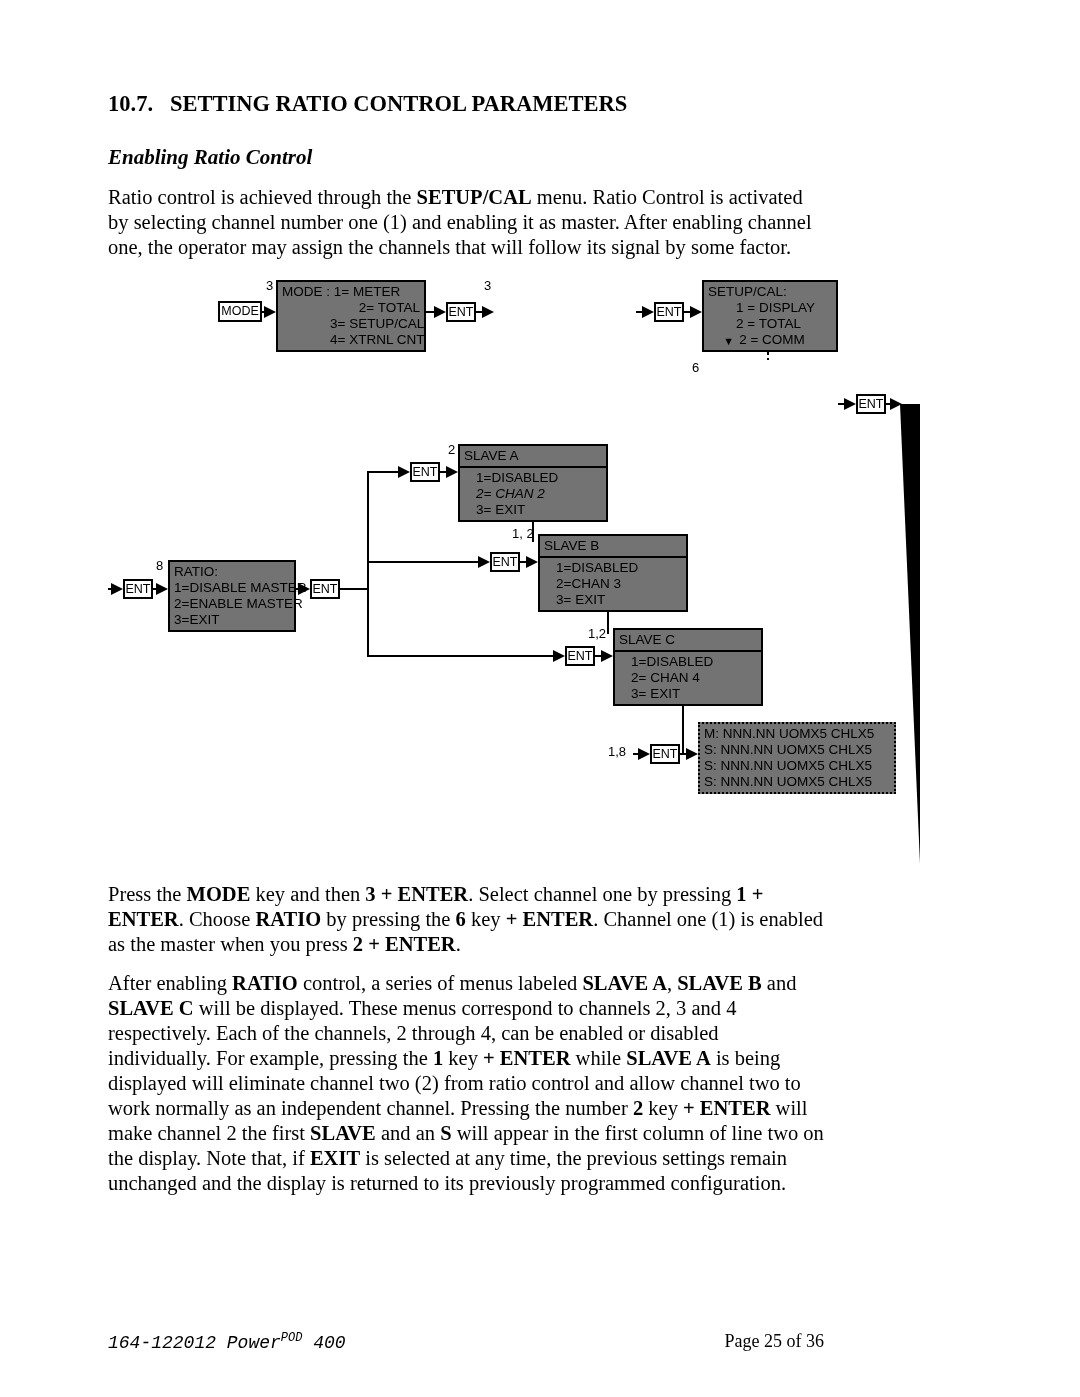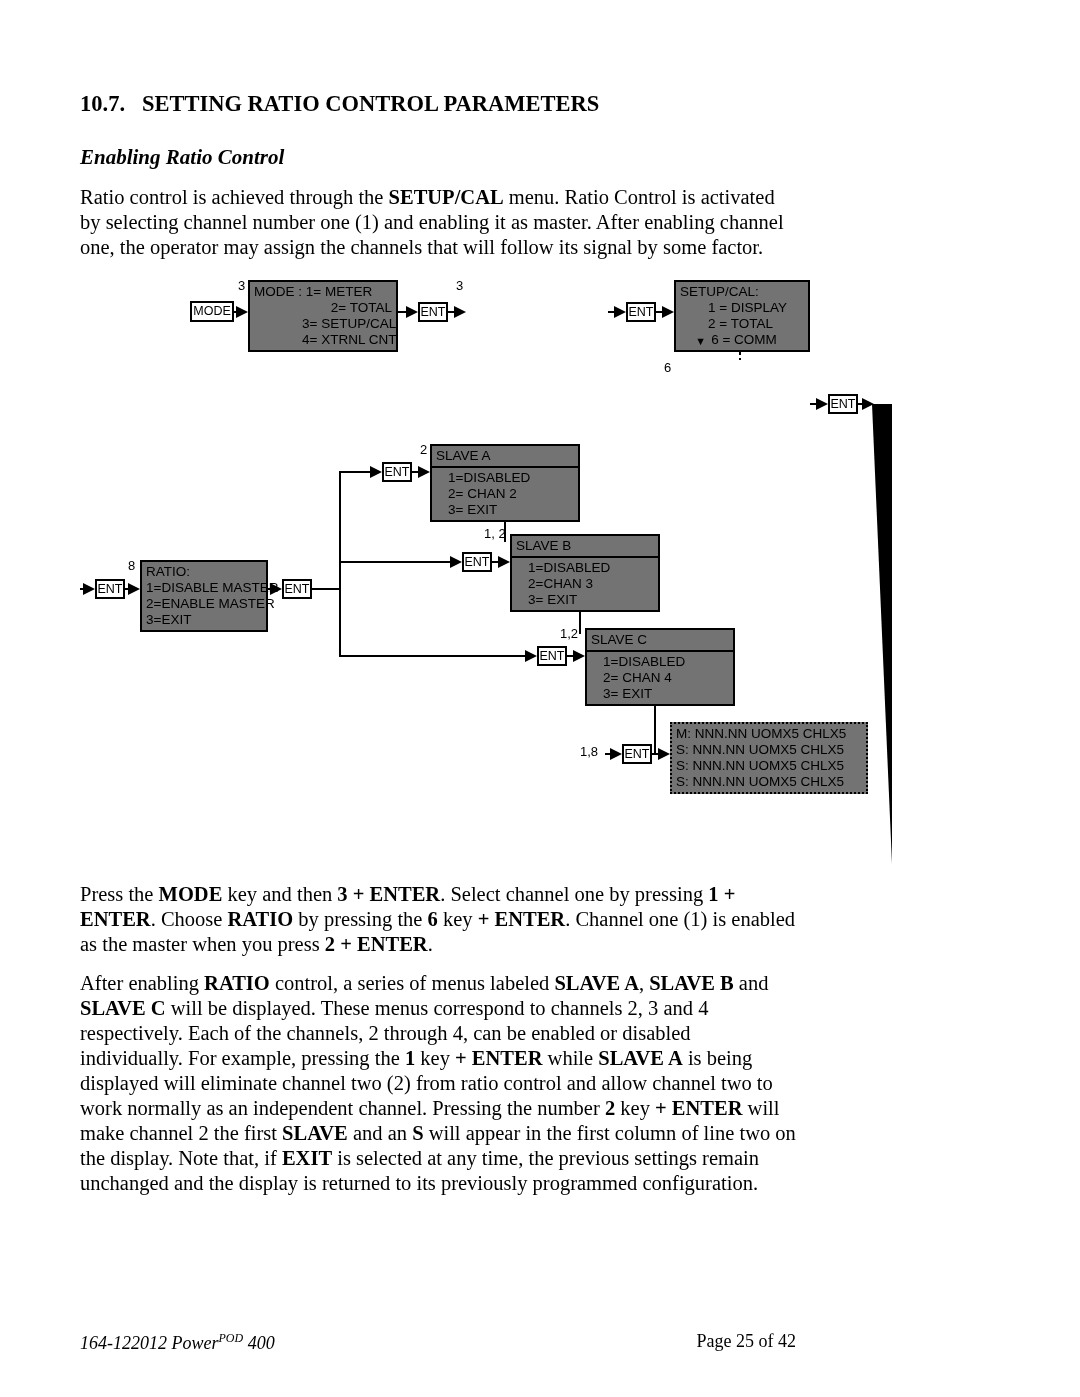--- a/index.html
+++ b/index.html
@@ -13,20 +13,21 @@
     color: #000;
     font-size: 20.5px;
     line-height: 1.22;
   }
   .page {
     position: relative;
     width: 876px;
     height: 1397px;
     padding: 90px 80px 60px 80px;
     box-sizing: border-box;
+    margin-left: 28px;
   }
   h2.section-title {
     font-size: 22.5px;
     font-weight: bold;
     margin: 0 0 28px 0;
   }
   .subtitle {
     font-style: italic;
     font-weight: bold;
     font-size: 21px;
@@ -78,21 +79,21 @@
 
   .footer {
     position: absolute;
     bottom: 42px;
     left: 80px;
     right: 80px;
     display: flex;
     justify-content: space-between;
     font-size: 18px;
   }
-  .footer .fl { font-style: italic; }
+  .footer .fl { font-style: italic; font-family: Liberation Mono, monospace; }
   .footer .fl .pod { font-size: 12px; vertical-align: super; font-style: italic; }
 </style>
 </head>
 <body>
 
 <div class="page">
 
   <h2 class="section-title">
     <span>10.7.</span>
     <span>&nbsp;</span>
@@ -173,21 +174,21 @@
     <div class="ent-box" style="left:338px; top:28px; width:30px; height:20px;">ENT</div>
 
     <div class="corner-num" style="left:376px; top:4px;">3</div>
 
     <div class="ent-box" style="left:546px; top:28px; width:30px; height:20px;">ENT</div>
 
     <div class="menu" style="left:594px; top:6px; width:136px;">
       <div>SETUP/CAL:</div>
       <div style="padding-left:28px;">1 = DISPLAY</div>
       <div style="padding-left:28px;">2 = TOTAL</div>
-      <div style="padding-left:14px;"><span class="dtri">▼</span>&nbsp;<span>6 = COMM</span></div>
+      <div style="padding-left:14px;"><span class="dtri">▼</span>&nbsp;<span>2 = COMM</span></div>
     </div>
 
     <div class="corner-num" style="left:584px; top:86px;">6</div>
 
     <div class="ent-box" style="left:748px; top:120px; width:30px; height:20px;">ENT</div>
 
     <div class="ent-box" style="left:15px; top:305px; width:30px; height:20px;">ENT</div>
 
     <div class="menu" style="left:60px; top:286px; width:128px;">
       <div>RATIO:</div>
@@ -197,21 +198,21 @@
     </div>
     <div class="corner-num" style="left:48px; top:284px;">8</div>
 
     <div class="ent-box" style="left:202px; top:305px; width:30px; height:20px;">ENT</div>
 
     <div class="ent-box" style="left:302px; top:188px; width:30px; height:20px;">ENT</div>
 
     <div class="menu" style="left:350px; top:170px; width:150px;">
       <div class="hdr">SLAVE A</div>
       <div style="padding-left:12px;">1=DISABLED</div>
-      <div style="padding-left:12px;">2= CHAN 2</div>
+      <div style="padding-left:12px;font-style:italic;">2= CHAN 2</div>
       <div style="padding-left:12px;">3= EXIT</div>
     </div>
     <div class="corner-num" style="left:340px; top:168px;">2</div>
 
     <div class="ent-box" style="left:382px; top:278px; width:30px; height:20px;">ENT</div>
 
     <div class="menu" style="left:430px; top:260px; width:150px;">
       <div class="hdr">SLAVE B</div>
       <div style="padding-left:12px;">1=DISABLED</div>
       <div style="padding-left:12px;">2=CHAN 3</div>
@@ -245,16 +246,16 @@
   </p>
 
   <p>
     <span>After enabling </span><span class="b">RATIO</span><span> control, a series of menus labeled </span><span class="b">SLAVE A</span><span>, </span><span class="b">SLAVE B</span><span> and </span><span class="b">SLAVE C</span><span> will be displayed.  These menus correspond to channels 2, 3 and 4 respectively.  Each of the channels, 2 through 4, can be enabled or disabled individually.  For example, pressing the </span><span class="b">1</span><span> key </span><span class="b">+ ENTER</span><span> while </span><span class="b">SLAVE A</span><span> is being displayed will eliminate channel two (2) from ratio control and allow channel two to work normally as an independent channel.  Pressing the number </span><span class="b">2</span><span> key </span><span class="b">+ ENTER</span><span> will make channel 2 the first </span><span class="b">SLAVE</span><span> and an </span><span class="b">S</span><span> will appear in the first column of line two on the display.  Note that, if </span><span class="b">EXIT</span><span> is selected at any time, the previous settings remain unchanged and the display is returned to its previously programmed configuration.</span>
   </p>
 
   <div class="footer">
     <div class="fl">
       <span>164-122012 Power</span><span class="pod">POD</span><span> 400</span>
     </div>
-    <div>Page 25 of 42</div>
+    <div>Page 25 of 36</div>
   </div>
 
 </div>
 
 </body></html>

